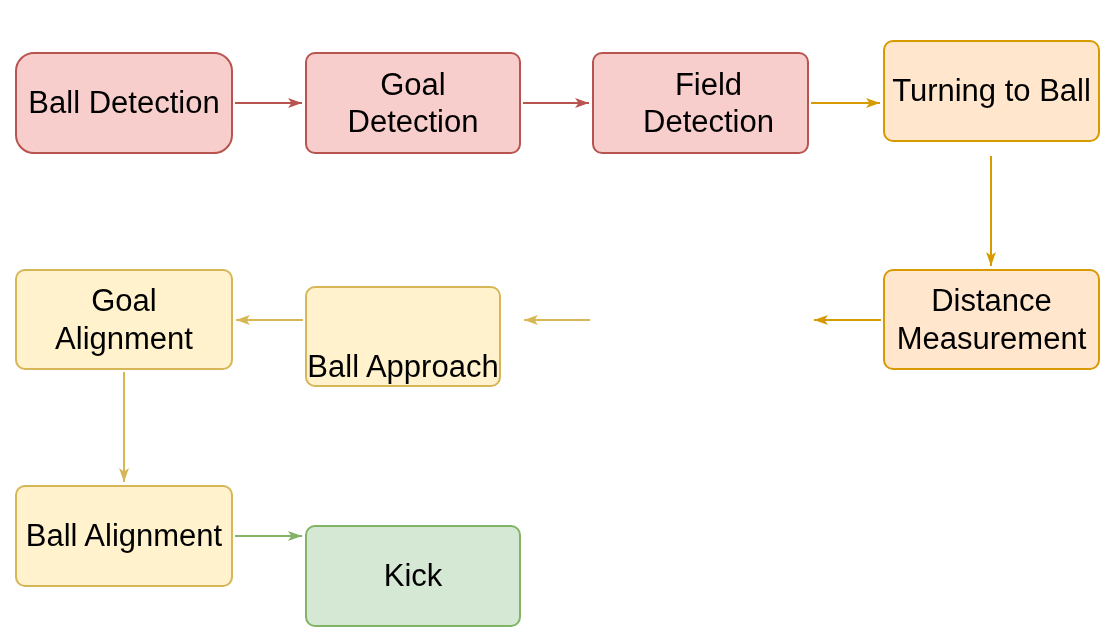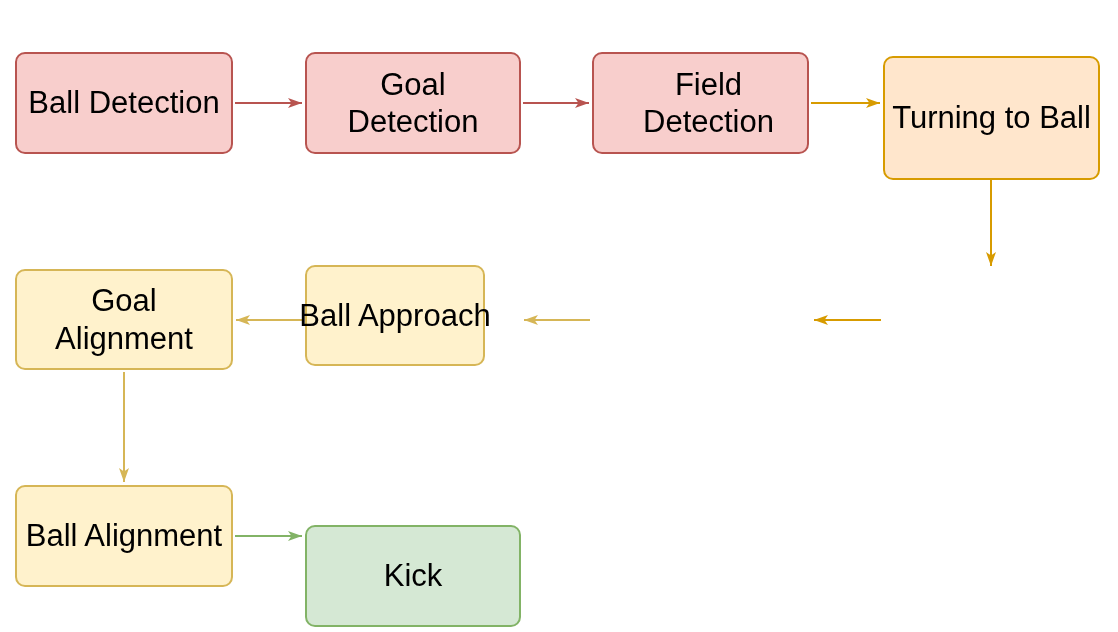--- a/index.html
+++ b/index.html
@@ -41,24 +41,24 @@
     font-size: 31px;
     line-height: 1.2;
     color: #000000;
     text-align: center;
     white-space: pre;
   }
   
   .n-ball-detection       { left: 15px;  top: 52px;  width: 218px; height: 102px; }
   .n-goal-detection       { left: 305px; top: 52px;  width: 216px; height: 102px; }
   .n-field-detection      { left: 592px; top: 52px;  width: 217px; height: 102px; padding-left: 16px; }
-  .n-turning-to-ball      { left: 883px; top: 56px;  width: 217px; height: 124px; }
+  .n-turning-to-ball      { left: 883px; top: 40px;  width: 217px; height: 102px; }
   .n-distance-measurement { left: 883px; top: 269px; width: 217px; height: 101px; }
   .n-approach-planning    { left: 592px; top: 269px; width: 217px; height: 101px; }
-  .n-ball-approach        { left: 305px; top: 265px; width: 180px; height: 101px; }
+  .n-ball-approach        { left: 305px; top: 286px; width: 196px; height: 101px; align-items: flex-end; }
   .n-goal-alignment       { left: 15px;  top: 269px; width: 218px; height: 101px; }
   .n-ball-alignment       { left: 15px;  top: 485px; width: 218px; height: 102px; }
   .n-kick                 { left: 305px; top: 485px; width: 216px; height: 102px; margin-top: 40px; }
 </style>
 </head>
 <body>
 
 <div class="canvas" style="background: rgb(255, 255, 255);">
 
   <svg class="edges-svg" viewBox="0 0 1118 632" xmlns="http://www.w3.org/2000/svg">
@@ -81,38 +81,42 @@
     <line class="edge" x1="523" y1="103" x2="589" y2="103" marker-end="url(#arrow-red)" style="stroke: rgb(184, 84, 80);"></line>
     <line class="edge" x1="811" y1="103" x2="880" y2="103" marker-end="url(#arrow-orange)" style="stroke: rgb(215, 155, 0);"></line>
     <line class="edge" x1="991" y1="156" x2="991" y2="266" marker-end="url(#arrow-orange)" style="stroke: rgb(215, 155, 0);"></line>
     <line class="edge" x1="881" y1="320" x2="814" y2="320" marker-end="url(#arrow-orange)" style="stroke: rgb(215, 155, 0);"></line>
     <line class="edge" x1="590" y1="320" x2="524" y2="320" marker-end="url(#arrow-yellow)" style="stroke: rgb(214, 182, 86);"></line>
     <line class="edge" x1="303" y1="320" x2="236" y2="320" marker-end="url(#arrow-yellow)" style="stroke: rgb(214, 182, 86);"></line>
     <line class="edge" x1="124" y1="372" x2="124" y2="482" marker-end="url(#arrow-yellow)" style="stroke: rgb(214, 182, 86);"></line>
     <line class="edge" x1="235" y1="536" x2="302" y2="536" marker-end="url(#arrow-green)" style="stroke: rgb(130, 179, 102);"></line>
   </svg>
 
-  <div class="node n-ball-detection" style="background-color: rgb(248, 206, 204); border-color: rgb(184, 84, 80);">
+  <div class="node n-ball-detection" style="background-color: rgb(248, 206, 204); border-color: rgb(184, 84, 80); border-radius: 19px;">
     <span class="node-label">Ball Detection</span>
   </div>
 
   <div class="node n-goal-detection" style="background-color: rgb(248, 206, 204); border-color: rgb(184, 84, 80);">
     <span class="node-label">Goal
 Detection</span>
   </div>
 
   <div class="node n-field-detection" style="background-color: rgb(248, 206, 204); border-color: rgb(184, 84, 80);">
     <span class="node-label">Field
 Detection</span>
   </div>
 
   <div class="node n-turning-to-ball" style="background-color: rgb(255, 230, 204); border-color: rgb(215, 155, 0);">
     <span class="node-label">Turning to Ball</span>
   </div>
 
+  <div class="node n-distance-measurement" style="background-color: rgb(255, 230, 204); border-color: rgb(215, 155, 0);">
+    <span class="node-label">Distance
+Measurement</span>
+  </div>
 
 
   <div class="node n-ball-approach" style="background-color: rgb(255, 242, 204); border-color: rgb(214, 182, 86);">
     <span class="node-label">Ball Approach</span>
   </div>
 
   <div class="node n-goal-alignment" style="background-color: rgb(255, 242, 204); border-color: rgb(214, 182, 86);">
     <span class="node-label">Goal
 Alignment</span>
   </div>

